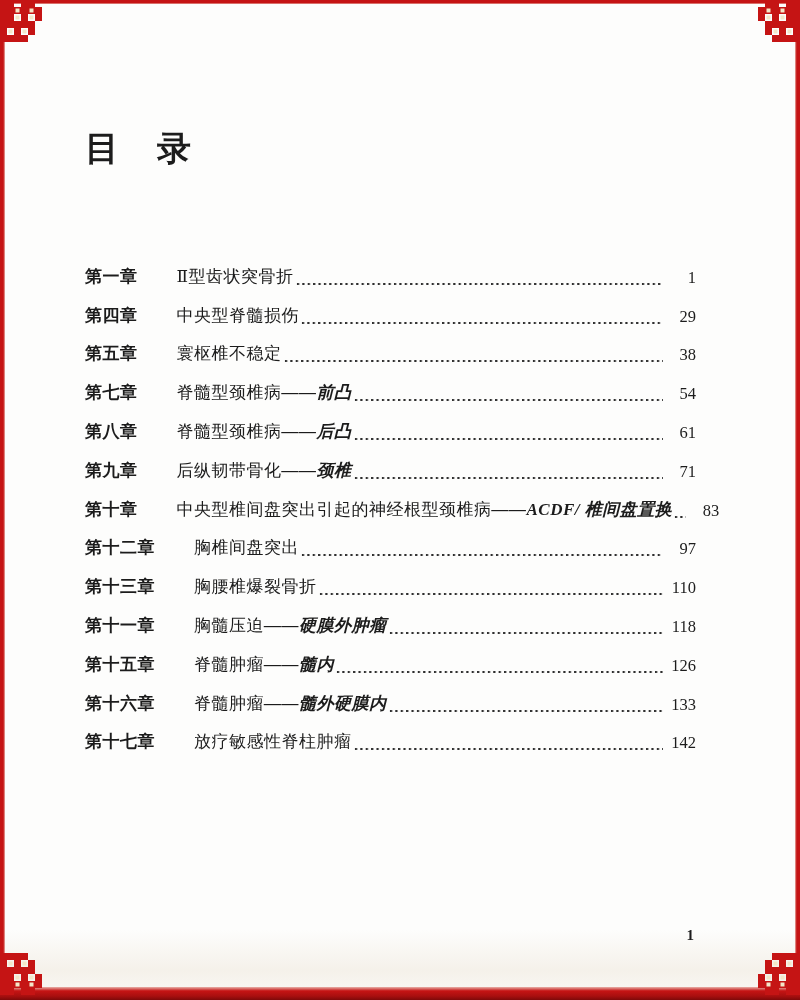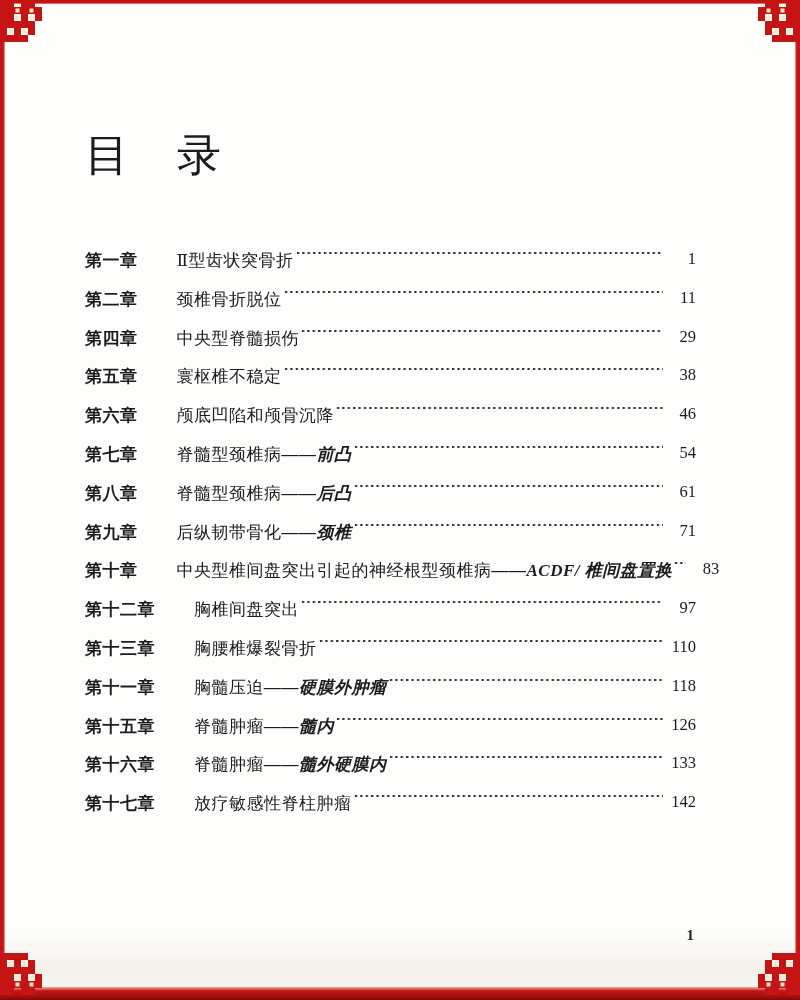--- a/index.html
+++ b/index.html
@@ -37,27 +37,27 @@
   .corner svg { display: block; }
   .corner.tl { top: 0; left: 0; }
   .corner.tr { top: 0; right: 0; transform: scaleX(-1); }
   .corner.bl { bottom: 5px; left: 0; transform: scaleY(-1); }
   .corner.br { bottom: 5px; right: 0; transform: scale(-1,-1); }
   .oc-r { fill: var(--border-red); }
   .oc-c { fill: var(--ornament-hole); }
   
   .doc-title {
     position: absolute; left: 85px; top: 126px;
-    font-size: 44px; font-weight: normal; letter-spacing: 2px;
+    font-size: 34px; font-weight: bold; letter-spacing: 2px;
   }
   .toc {
     position: absolute; left: 85px; right: 104px; top: 249px;
   }
   .toc-row {
-    display: flex; align-items: flex-start;
+    display: flex; align-items: flex-end;
     height: 38.8px;
     font-size: 17px;
     white-space: nowrap;
   }
   .chap { font-weight: bold; margin-right: 15px; flex: 0 0 auto; letter-spacing: 0.5px; }
   .title { flex: 0 1 auto; letter-spacing: 0.5px; margin-left: 24px; }
   .subtitle { flex: 0 1 auto; font-style: italic; letter-spacing: 0.5px; font-weight: bold; }
   .leader {
     flex: 1 1 12px; min-width: 12px;
     height: 8px; margin: 0 5px 0 2px;
@@ -185,42 +185,30 @@
   <h1 class="doc-title">目　录</h1>
 
   <div class="toc">
       <div class="toc-row">
         <span class="chap">第一章</span>
         <span class="title">Ⅱ型齿状突骨折</span>
         <span class="leader"></span>
         <span class="pagenum">1</span>
       </div>
       <div class="toc-row">
-        <span class="chap">第二章</span>
-        <span class="title">颈椎骨折脱位</span>
-        <span class="leader"></span>
-        <span class="pagenum">11</span>
-      </div>
-      <div class="toc-row">
         <span class="chap">第四章</span>
         <span class="title">中央型脊髓损伤</span>
         <span class="leader"></span>
         <span class="pagenum">29</span>
       </div>
       <div class="toc-row">
         <span class="chap">第五章</span>
         <span class="title">寰枢椎不稳定</span>
         <span class="leader"></span>
         <span class="pagenum">38</span>
-      </div>
-      <div class="toc-row">
-        <span class="chap">第六章</span>
-        <span class="title">颅底凹陷和颅骨沉降</span>
-        <span class="leader"></span>
-        <span class="pagenum">46</span>
       </div>
       <div class="toc-row">
         <span class="chap">第七章</span>
         <span class="title">脊髓型颈椎病</span>
         <span class="subtitle">——前凸</span>
         <span class="leader"></span>
         <span class="pagenum">54</span>
       </div>
       <div class="toc-row">
         <span class="chap">第八章</span>

